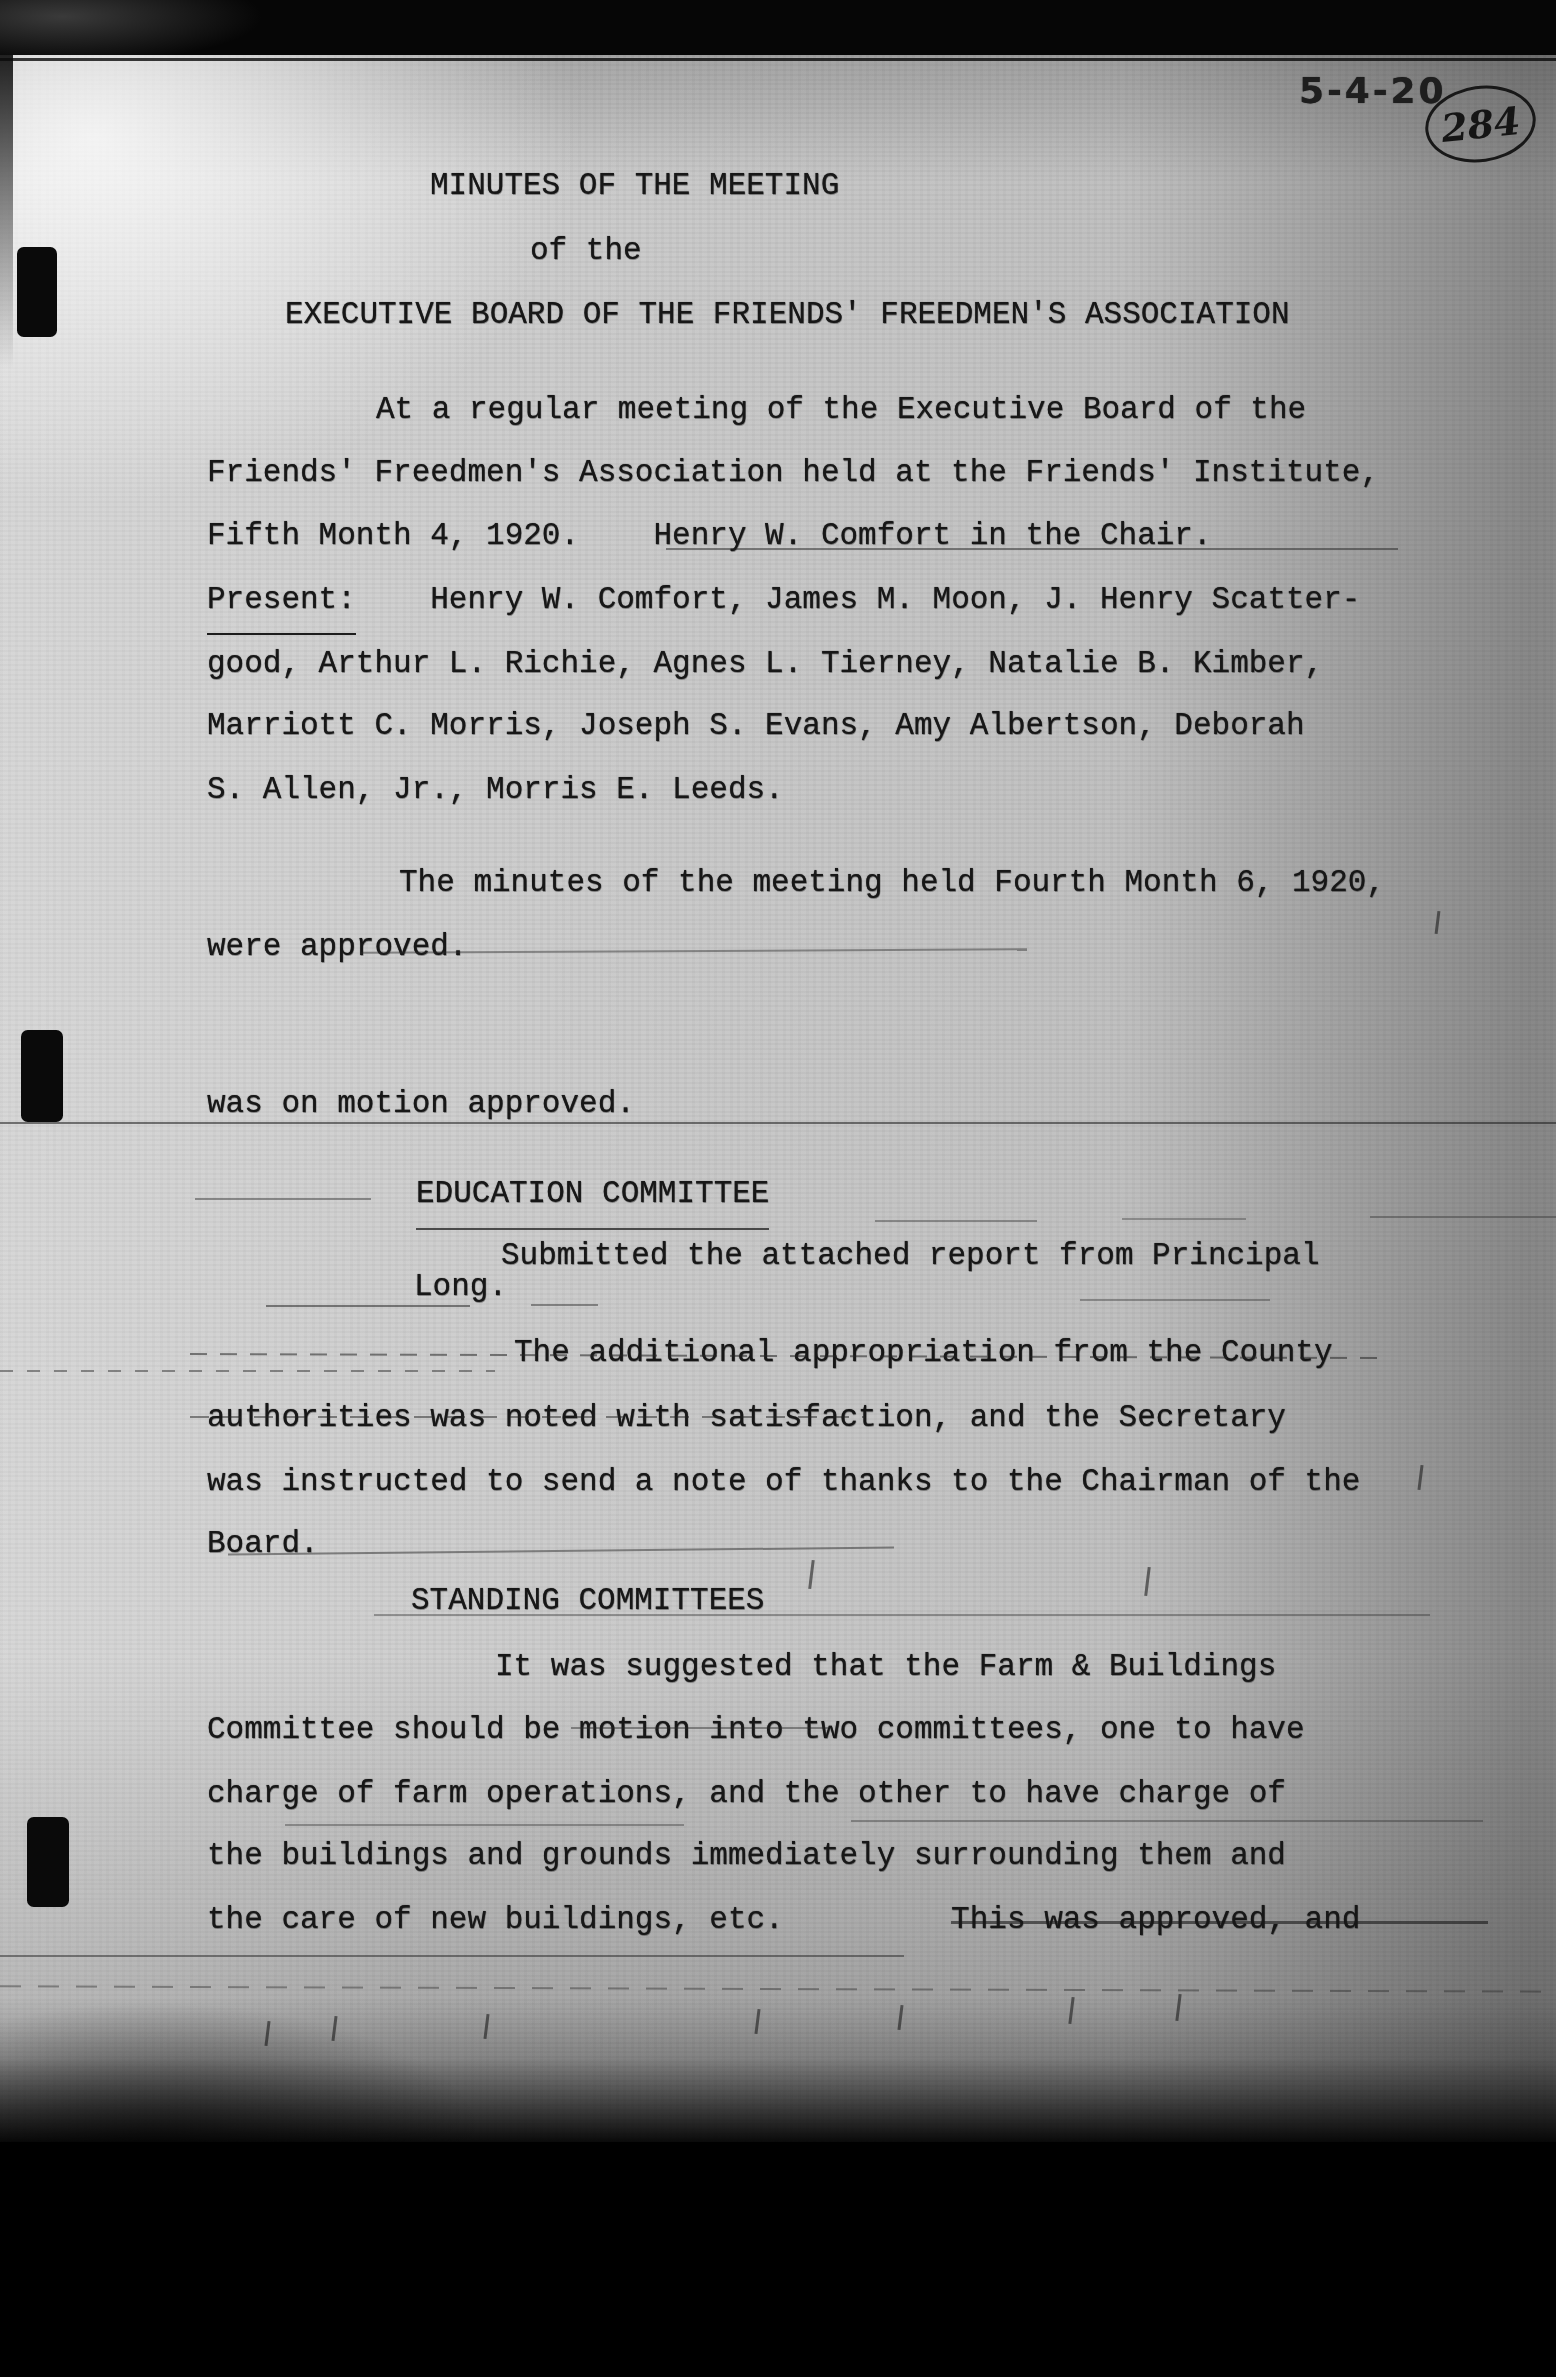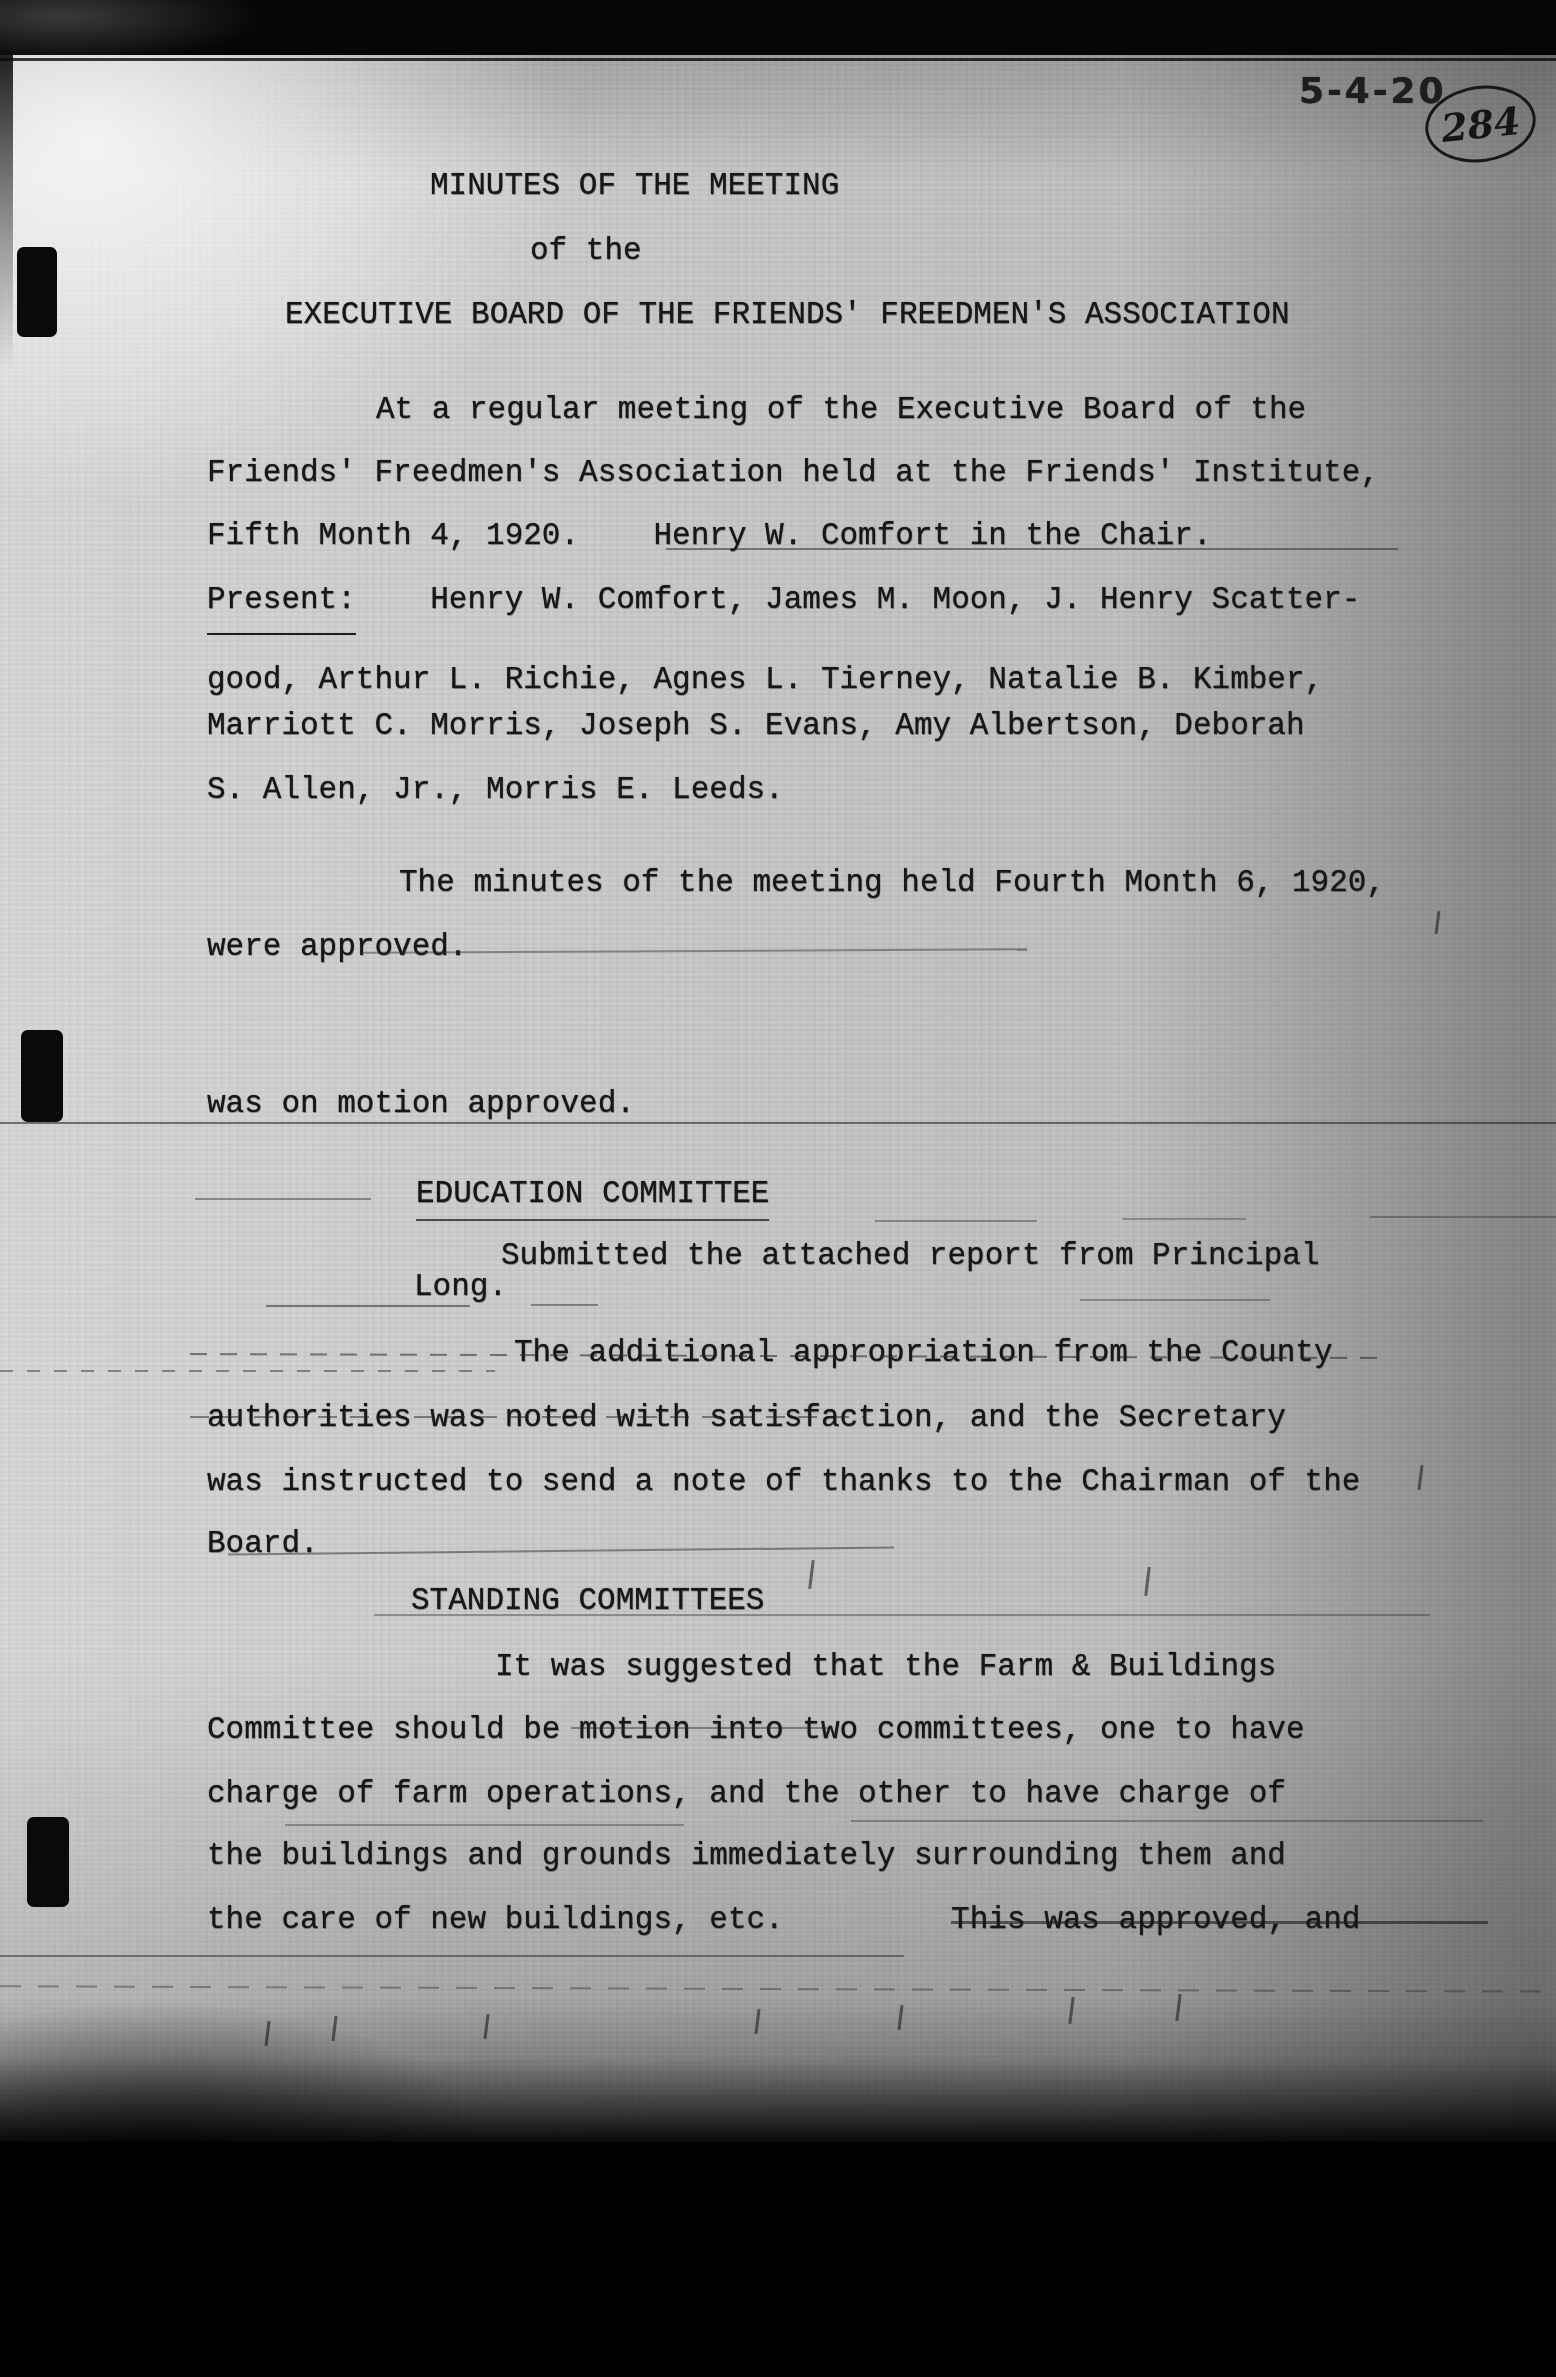--- a/index.html
+++ b/index.html
@@ -32,21 +32,21 @@
     position:absolute;left:0;top:55px;width:13.3px;height:314px;
     background:linear-gradient(to bottom, rgba(0,0,0,.85), rgba(0,0,0,0));
   }
   .line{
     position:absolute;font-size:31px;line-height:31px;color:#171717;
     white-space:pre;letter-spacing:0;
     text-shadow:0 0 1px rgba(25,25,25,.75), 0.5px 0.5px 0 rgba(25,25,25,.35);
   }
   .title{font-size:31px;}
   .u{border-bottom:2.9px solid #1c1c1c;padding-bottom:16px;}
-  .heading-underline{border-bottom:2.9px solid rgba(30,30,30,.75);padding-bottom:10px;}
+  .heading-underline{border-bottom:2.9px solid rgba(30,30,30,.75);padding-bottom:19px;}
   .redact{position:absolute;background:#0a0a0a;border-radius:6.7px;}
   .art{position:absolute;background:rgba(40,40,40,.5);}
   .tick{position:absolute;width:2.9px;background:rgba(30,30,30,.6);transform:rotate(7deg);}
   #stamp{
     position:absolute;left:1299px;top:70px;
     font-family:"DejaVu Sans","Liberation Sans",sans-serif;
     font-weight:700;font-size:36px;color:#1e1e1e;letter-spacing:2.9px;
     text-shadow:0 0 1px rgba(0,0,0,.8);
   }
   #pagecircle{
@@ -74,21 +74,21 @@
   </div>
 
   <div class="line title" style="left:430px;top:170px">MINUTES OF THE MEETING</div>
   <div class="line title" style="left:530px;top:235px">of the</div>
   <div class="line" style="left:376px;top:394px">At a regular meeting of the Executive Board of the</div>
 
   <div class="line title" style="left:285px;top:299px">EXECUTIVE BOARD OF THE FRIENDS' FREEDMEN'S ASSOCIATION</div>
   <div class="line" style="left:207px;top:457px">Friends' Freedmen's Association held at the Friends' Institute,</div>
   <div class="line" style="left:207px;top:520px">Fifth Month 4, 1920.    Henry W. Comfort in the Chair.</div>
   <div class="line" style="left:207px;top:584px"><span class="u">Present:</span><span>    Henry W. Comfort, James M. Moon, J. Henry Scatter-</span></div>
-  <div class="line" style="left:207px;top:664px">good, Arthur L. Richie, Agnes L. Tierney, Natalie B. Kimber,</div>
+  <div class="line" style="left:207px;top:648px">good, Arthur L. Richie, Agnes L. Tierney, Natalie B. Kimber,</div>
   <div class="line" style="left:207px;top:710px">Marriott C. Morris, Joseph S. Evans, Amy Albertson, Deborah</div>
   <div class="line" style="left:207px;top:774px">S. Allen, Jr., Morris E. Leeds.</div>
   <div class="line" style="left:399px;top:867px">The minutes of the meeting held Fourth Month 6, 1920,</div>
   <div class="line" style="left:207px;top:931px">were approved.</div>
   <div class="line" style="left:207px;top:1088px">was on motion approved.</div>
   <div class="line heading-underline" style="left:416px;top:1178px">EDUCATION COMMITTEE</div>
   <div class="line" style="left:501px;top:1240px">Submitted the attached report from Principal</div>
   <div class="line" style="left:414px;top:1271px">Long.</div>
   <div class="line" style="left:514px;top:1337px">The additional appropriation from the County</div>
   <div class="line" style="left:207px;top:1402px">authorities was noted with satisfaction, and the Secretary</div>

